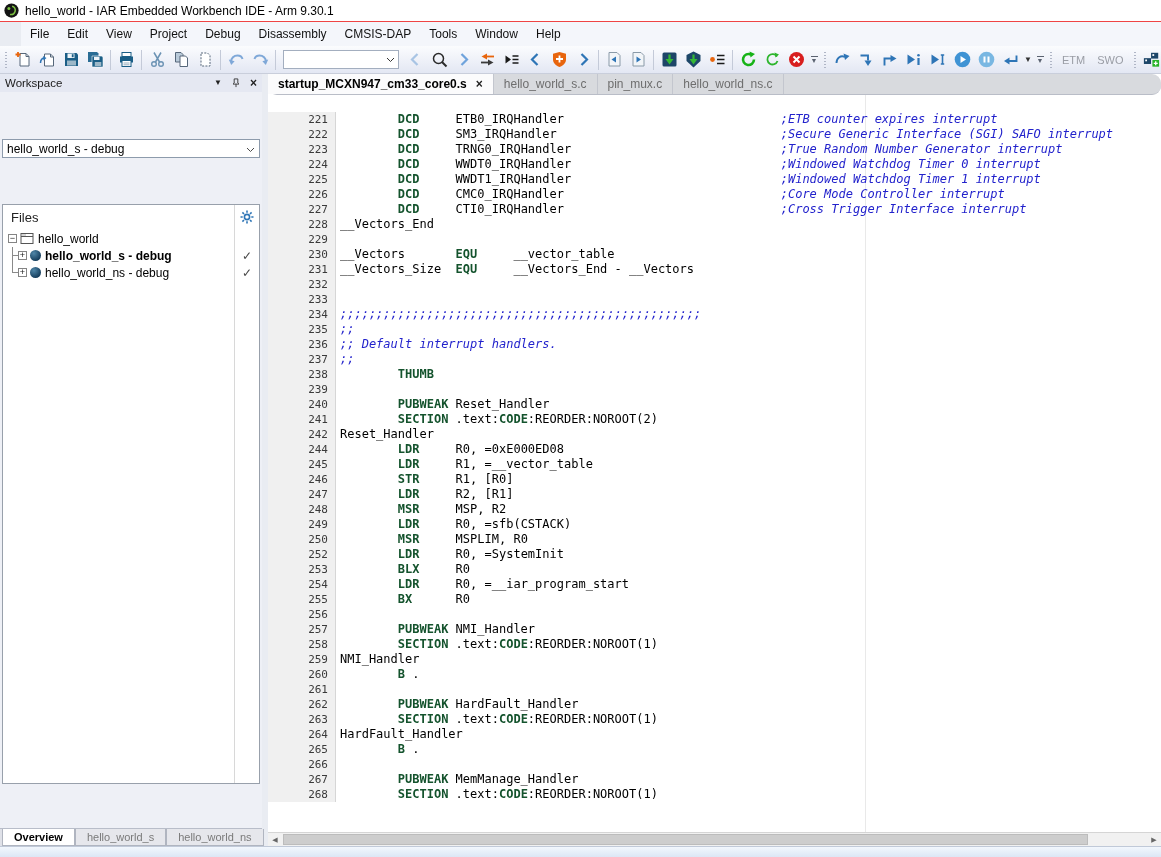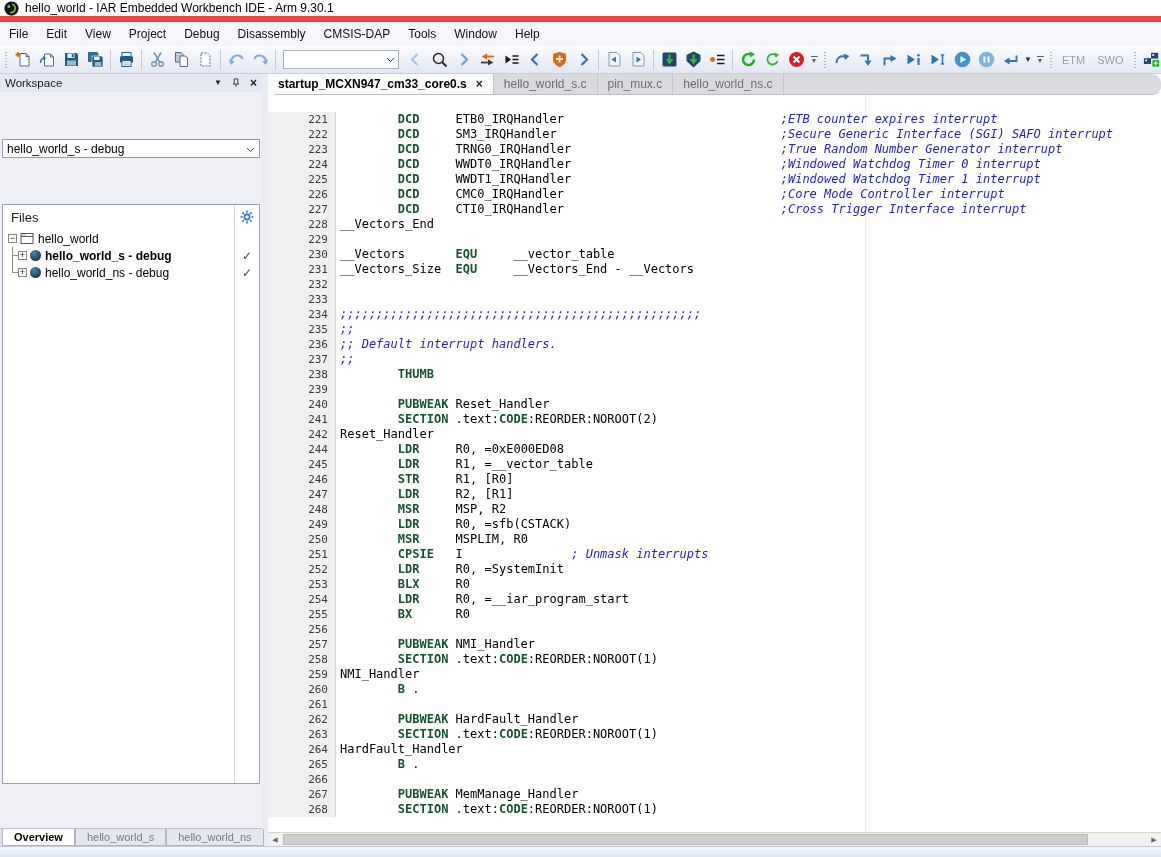--- a/index.html
+++ b/index.html
@@ -2,26 +2,26 @@
 <html><head>
 <meta charset="utf-8">
 <style>
   * { box-sizing: border-box; }
   html,body { margin:0; padding:0; width:1161px; height:857px; overflow:hidden;
     font-family:"Liberation Sans", sans-serif; font-size:12px; background:#e9ecf2; color:#000; }
   .app { width:1161px; height:857px; display:flex; flex-direction:column; }
 
   
   .titlebar { height:22px; background:#ffffff; display:flex; align-items:center; gap:6px;
-    padding-left:4px; border-bottom:6px solid #ef4444; flex:none; }
+    padding-left:4px; border-bottom:1px solid #ef4444; flex:none; }
   .titlebar .appicon svg { width:15px; height:15px; display:block; }
   .titlebar .title { font-size:12px; color:#000; }
 
   
-  .menubar { height:24px; background:#f4f6fb; display:flex; align-items:center; flex:none; }
+  .menubar { height:24px; background:#f4f6fb; display:flex; align-items:center; flex:none;margin-left:21px; }
   .menu-item { padding:0 9px; height:100%; display:flex; align-items:center; color:#111; cursor:default; }
 
   
   .toolbar { height:28px; background:linear-gradient(#fbfcfe,#e3e7f3); display:flex; align-items:center;
     border-bottom:1px solid #c9cedb; flex:none; padding-left:1px; }
   .grip { width:4px; height:18px; margin:0 3px;
     background-image:radial-gradient(circle,#b0b6c6 0.9px,transparent 1px); background-size:4px 3px; flex:none; }
   .tsep { width:1px; height:20px; background:#c4cad8; margin:0 3px; flex:none; }
   .tbtn { width:24px; height:24px; border:none; background:transparent; padding:0; margin:0;
     display:flex; align-items:center; justify-content:center; flex:none; cursor:default; }
@@ -582,21 +582,20 @@
             <div class="line"><span class="gutter"><span class="num">240</span></span><span class="txt"><span class="pl">        </span><span class="kw">PUBWEAK</span><span class="pl"> Reset_Handler</span></span></div>
             <div class="line"><span class="gutter"><span class="num">241</span></span><span class="txt"><span class="pl">        </span><span class="kw">SECTION</span><span class="pl"> .text:</span><span class="kw">CODE</span><span class="pl">:REORDER:NOROOT(2)</span></span></div>
             <div class="line"><span class="gutter"><span class="num">242</span></span><span class="txt"><span class="pl">Reset_Handler</span></span></div>
             <div class="line"><span class="gutter"><span class="num">244</span></span><span class="txt"><span class="pl">        </span><span class="kw">LDR</span><span class="pl">     R0, =0xE000ED08</span></span></div>
             <div class="line"><span class="gutter"><span class="num">245</span></span><span class="txt"><span class="pl">        </span><span class="kw">LDR</span><span class="pl">     R1, =__vector_table</span></span></div>
             <div class="line"><span class="gutter"><span class="num">246</span></span><span class="txt"><span class="pl">        </span><span class="kw">STR</span><span class="pl">     R1, [R0]</span></span></div>
             <div class="line"><span class="gutter"><span class="num">247</span></span><span class="txt"><span class="pl">        </span><span class="kw">LDR</span><span class="pl">     R2, [R1]</span></span></div>
             <div class="line"><span class="gutter"><span class="num">248</span></span><span class="txt"><span class="pl">        </span><span class="kw">MSR</span><span class="pl">     MSP, R2</span></span></div>
             <div class="line"><span class="gutter"><span class="num">249</span></span><span class="txt"><span class="pl">        </span><span class="kw">LDR</span><span class="pl">     R0, =sfb(CSTACK)</span></span></div>
             <div class="line"><span class="gutter"><span class="num">250</span></span><span class="txt"><span class="pl">        </span><span class="kw">MSR</span><span class="pl">     MSPLIM, R0</span></span></div>
-            <div class="line"><span class="gutter"><span class="num">251</span></span><span class="txt"><span class="pl">        </span><span class="kw">CPSIE</span><span class="pl">   I               </span><span class="cm">; Unmask interrupts</span></span></div>
             <div class="line"><span class="gutter"><span class="num">252</span></span><span class="txt"><span class="pl">        </span><span class="kw">LDR</span><span class="pl">     R0, =SystemInit</span></span></div>
             <div class="line"><span class="gutter"><span class="num">253</span></span><span class="txt"><span class="pl">        </span><span class="kw">BLX</span><span class="pl">     R0</span></span></div>
             <div class="line"><span class="gutter"><span class="num">254</span></span><span class="txt"><span class="pl">        </span><span class="kw">LDR</span><span class="pl">     R0, =__iar_program_start</span></span></div>
             <div class="line"><span class="gutter"><span class="num">255</span></span><span class="txt"><span class="pl">        </span><span class="kw">BX</span><span class="pl">      R0</span></span></div>
             <div class="line"><span class="gutter"><span class="num">256</span></span><span class="txt"></span></div>
             <div class="line"><span class="gutter"><span class="num">257</span></span><span class="txt"><span class="pl">        </span><span class="kw">PUBWEAK</span><span class="pl"> NMI_Handler</span></span></div>
             <div class="line"><span class="gutter"><span class="num">258</span></span><span class="txt"><span class="pl">        </span><span class="kw">SECTION</span><span class="pl"> .text:</span><span class="kw">CODE</span><span class="pl">:REORDER:NOROOT(1)</span></span></div>
             <div class="line"><span class="gutter"><span class="num">259</span></span><span class="txt"><span class="pl">NMI_Handler</span></span></div>
             <div class="line"><span class="gutter"><span class="num">260</span></span><span class="txt"><span class="pl">        </span><span class="kw">B</span><span class="pl"> .</span></span></div>
             <div class="line"><span class="gutter"><span class="num">261</span></span><span class="txt"></span></div>

